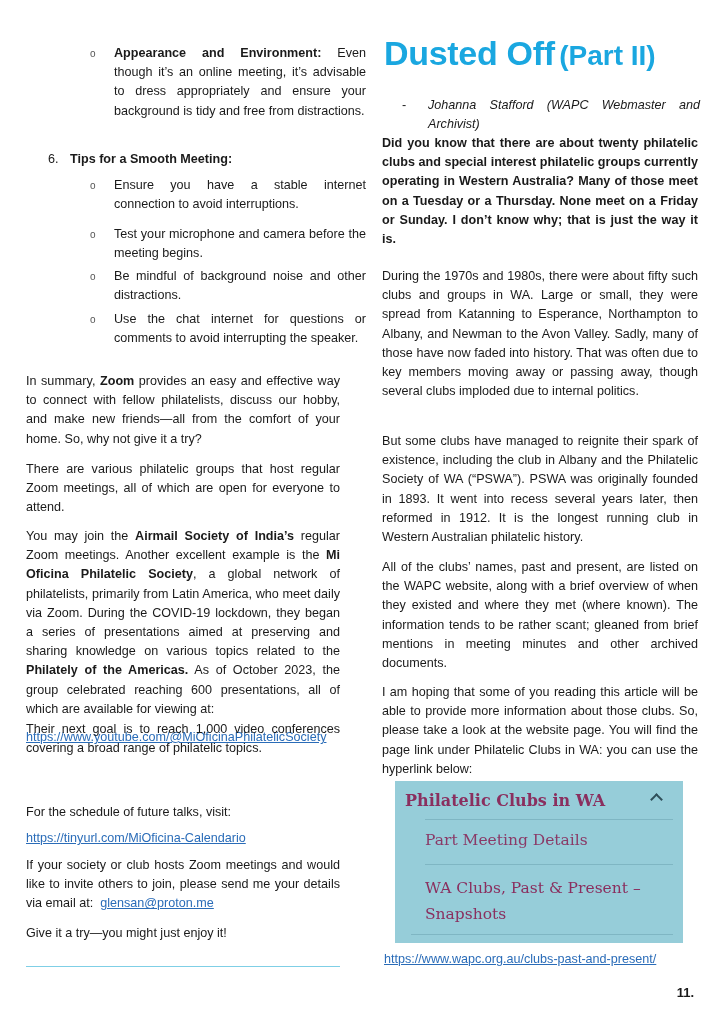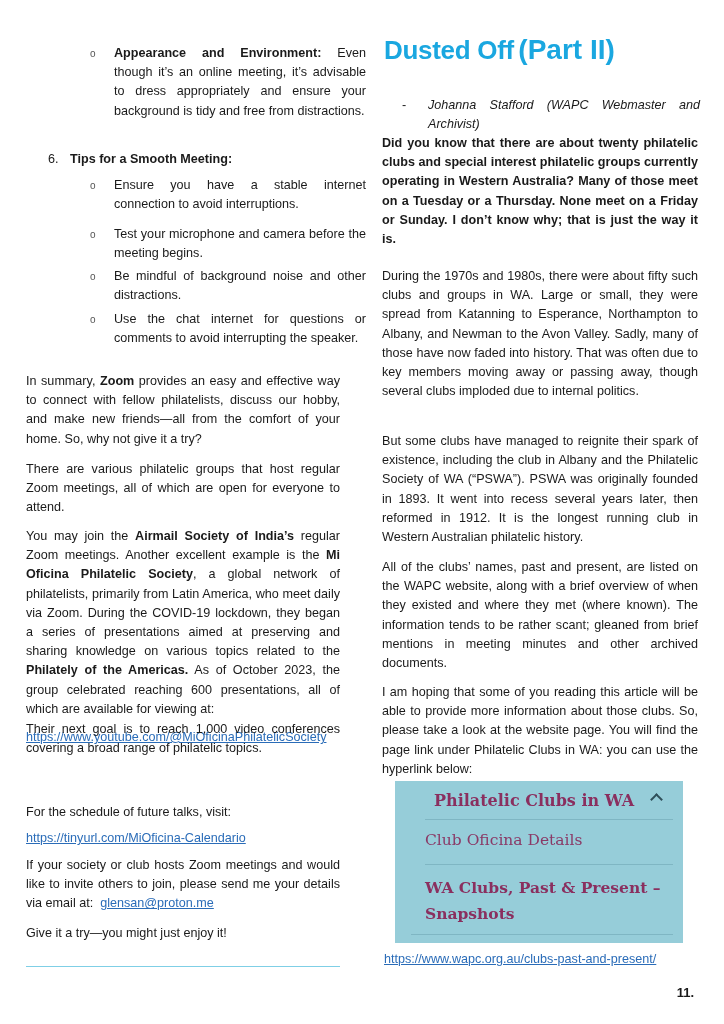--- a/index.html
+++ b/index.html
@@ -17,32 +17,32 @@
   .sub-item { position: absolute; left: 88px; width: 252px; }
   .sub-bullet { position: absolute; left: -24px; top: 0; font-size: 10px; line-height: 19.2px; color: #555; }
   .num-item { position: absolute; left: 44px; width: 290px; }
   .num-label { position: absolute; left: -22px; top: 0; font-size: 12.6px; line-height: 19.2px; }
   .lpara { position: absolute; left: 0; width: 314px; }
   .link { color: #2a6cb8; text-decoration: underline; text-align: left; }
   .hr-line { position: absolute; left: 0; width: 314px; height: 0; border-top: 1.5px solid #7fcfe6; }
 
   
   .title { position: absolute; left: 2px; top: 34px; white-space: nowrap; color: #1aa7e0; font-weight: bold; }
-  .title-main { font-size: 26px; letter-spacing: -0.3px; }
+  .title-main { font-size: 34px; letter-spacing: -0.3px; }
   .title-part { font-size: 28px; }
   .byline { position: absolute; left: 46px; top: 96px; width: 272px; font-style: italic; font-size: 12.6px; line-height: 19.2px; text-align: justify; }
   .byline-dash { position: absolute; left: -26px; top: 0; font-style: normal; }
   .rpara { position: absolute; left: 0; width: 316px; }
 
   .menu-box { position: absolute; left: 13px; top: 781px; width: 288px; height: 162px; background: #96cdd9; }
-  .menu-head { position: absolute; left: 10px; top: 10px; font-family: "DejaVu Serif", "Liberation Serif", serif; font-weight: bold; font-size: 16px; color: #8a2f5f; margin-left: 29px; }
+  .menu-head { position: absolute; left: 10px; top: 10px; font-family: "DejaVu Serif", "Liberation Serif", serif; font-weight: bold; font-size: 16px; color: #8a2f5f; }
   .menu-chev { position: absolute; right: 22px; top: 14px; width: 7px; height: 7px; border-left: 2px solid #2f4f5a; border-top: 2px solid #2f4f5a; transform: rotate(45deg); }
   .menu-sep { position: absolute; left: 30px; right: 10px; height: 0; border-top: 1px solid #7fb6c3; }
   .menu-item1 { position: absolute; left: 30px; top: 50px; font-family: "DejaVu Serif", "Liberation Serif", serif; font-size: 15.5px; color: #8a3a67; }
-  .menu-item2 { position: absolute; left: 30px; top: 94px; width: 240px; font-family: "DejaVu Serif", "Liberation Serif", serif; font-weight: bold; font-size: 15.5px; line-height: 26px; color: #8a2f5f; }
+  .menu-item2 { position: absolute; left: 30px; top: 94px; width: 240px; font-family: "DejaVu Serif", "Liberation Serif", serif; font-weight: normal; font-size: 15.5px; line-height: 26px; color: #8a2f5f; }
 
   .page-num { position: absolute; right: 30px; top: 985px; font-weight: bold; font-size: 13px; }
 </style>
 </head>
 <body>
 
 <div class="page">
 
   <div class="col col-left">
 
@@ -112,21 +112,21 @@
     <p class="rpara" style="top:432px;">But some clubs have managed to reignite their spark of existence, including the club in Albany and the Philatelic Society of WA (“PSWA”).   PSWA was originally founded in 1893.  It went into recess several years later, then reformed in 1912.  It is the longest running club in Western Australian philatelic history.</p>
 
     <p class="rpara" style="top:558px;">All of the clubs’ names, past and present, are listed on the WAPC website, along with a brief overview of when they existed and where they met (where known).  The information tends to be rather scant; gleaned from brief mentions in meeting minutes and other archived documents.</p>
 
     <p class="rpara" style="top:683px;">I am hoping that some of you reading this article will be able to provide more information about those clubs.  So, please take a look at the website page.  You will find the page link under Philatelic Clubs in WA: you can use the hyperlink below:</p>
 
     <div class="menu-box">
       <div class="menu-head">Philatelic Clubs in WA</div>
       <div class="menu-chev"></div>
       <div class="menu-sep" style="top:38px;"></div>
-      <div class="menu-item1">Club Oficina Details</div>
+      <div class="menu-item1">Part Meeting Details</div>
       <div class="menu-sep" style="top:83px;"></div>
       <div class="menu-item2">WA Clubs, Past &amp; Present – Snapshots</div>
       <div class="menu-sep" style="top:153px; left:16px;"></div>
     </div>
 
     <p class="rpara link" style="top:950px; left:2px;">https://www.wapc.org.au/clubs-past-and-present/</p>
   </div>
 
   <div class="page-num">11.</div>
 </div>

